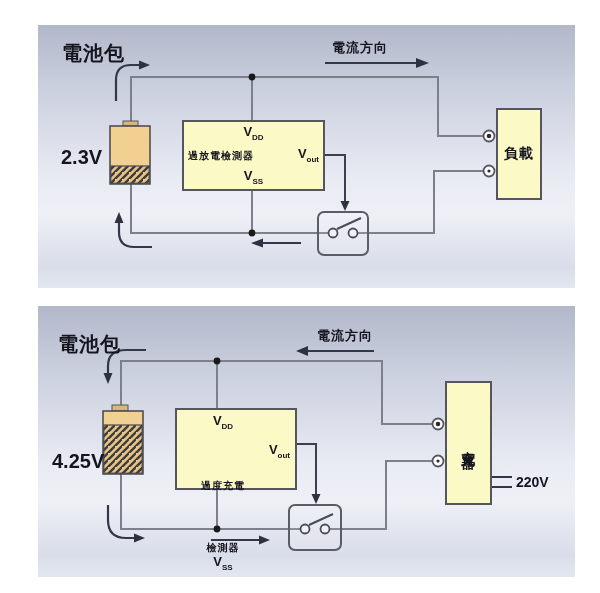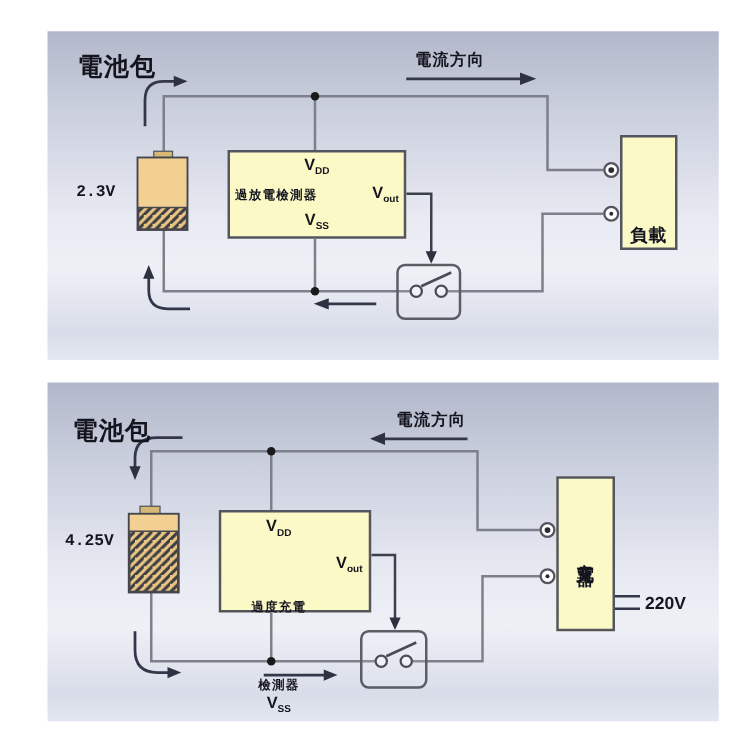--- a/index.html
+++ b/index.html
@@ -4,21 +4,21 @@
 <style>
   html,body{margin:0;padding:0;background:#ffffff;width:600px;height:593px;overflow:hidden;
     font-family:"Liberation Sans","DejaVu Sans",sans-serif;}
   .page{position:relative;width:600px;height:593px;background:#ffffff;}
   .panel{position:absolute;left:38px;width:537px;
     background:linear-gradient(180deg,#b2b7ca 0%,#c9cedd 22%,#e9ebf3 58%,#eef0f6 72%,#d9dde9 92%,#e3e7f1 100%);
     }
   .panel svg{position:absolute;left:0;top:0;}
   .lbl{position:absolute;color:#15151f;font-weight:bold;white-space:nowrap;}
   .lbl.cjk{font-size:20px;letter-spacing:1px;}
-  .lbl.volt{font-size:13px;font-family:Liberation Mono, monospace;}
+  .lbl.volt{font-size:20px;}
   .lbl.dir{font-size:13px;letter-spacing:1px;}
   .lbl.mains{font-size:14px;}
   .box{position:absolute;background:#fbf9c5;border:2px solid #55555f;box-sizing:border-box;
     color:#15151f;}
   .detector{display:flex;flex-direction:column;justify-content:space-between;padding:3px 4px;}
   .pin{font-weight:bold;font-size:13px;color:#15151f;line-height:1;}
   .pin sub{font-size:8px;font-weight:bold;}
   .pin.center{align-self:center;}
   .mid-row{display:flex;align-items:center;justify-content:space-between;}
   .det-title{font-weight:bold;font-size:10px;letter-spacing:1px;}
@@ -101,21 +101,21 @@
 
     <div class="box detector" style="left:144px;top:95px;width:143px;height:71px;">
       <div class="pin center"><span>V</span><sub>DD</sub></div>
       <div class="mid-row">
         <div class="det-title">過放電檢測器</div>
         <div class="pin"><span>V</span><sub>out</sub></div>
       </div>
       <div class="pin center"><span>V</span><sub>SS</sub></div>
     </div>
 
-    <div class="box load-box" style="left:458px;top:83px;width:46px;height:92px;align-items:flex-end;">
+    <div class="box load-box" style="left:458px;top:83px;width:46px;height:92px;">
       <span>負載</span>
     </div>
   </section>
 
   <section class="panel" style="top:306px;height:271px;">
     <svg width="537" height="271" viewBox="0 0 537 271">
       <defs>
         <pattern id="hatch2" width="7" height="7" patternUnits="userSpaceOnUse">
           <rect width="7" height="7" fill="#e9c583"></rect>
           <path d="M-1,8 L8,-1 M3,11 L11,3" stroke="#3c3c42" stroke-width="2.4"></path>
@@ -170,21 +170,21 @@
         <path d="M70,199 V214 Q70,232 88,232 H98"></path>
         <path d="M173,234 H223"></path>
       </g>
       <polygon points="70,78 65.5,67 74.5,67" fill="#2e3140"></polygon>
       <polygon points="258,45 270,40 270,50" fill="#2e3140"></polygon>
       <polygon points="107,232 96,227.5 96,236.5" fill="#2e3140"></polygon>
       <polygon points="232,234 221,229.5 221,238.5" fill="#2e3140"></polygon>
     </svg>
 
     <div class="lbl cjk" style="left:20px;top:25px;">電池包</div>
-    <div class="lbl volt" style="left:14px;top:119px;">4.25V</div>
+    <div class="lbl volt" style="left:14px;top:144px;">4.25V</div>
     <div class="lbl dir" style="left:279px;top:21px;">電流方向</div>
 
     <div class="box detector detector2" style="left:137px;top:102px;width:122px;height:82px;">
       <div class="det2-col">
         <div class="pin"><span>V</span><sub>DD</sub></div>
         <div class="det-title two-line">過度充電</div>
         <div class="det-title two-line">檢測器</div>
         <div class="pin"><span>V</span><sub>SS</sub></div>
       </div>
       <div class="pin det2-vout"><span>V</span><sub>out</sub></div>

